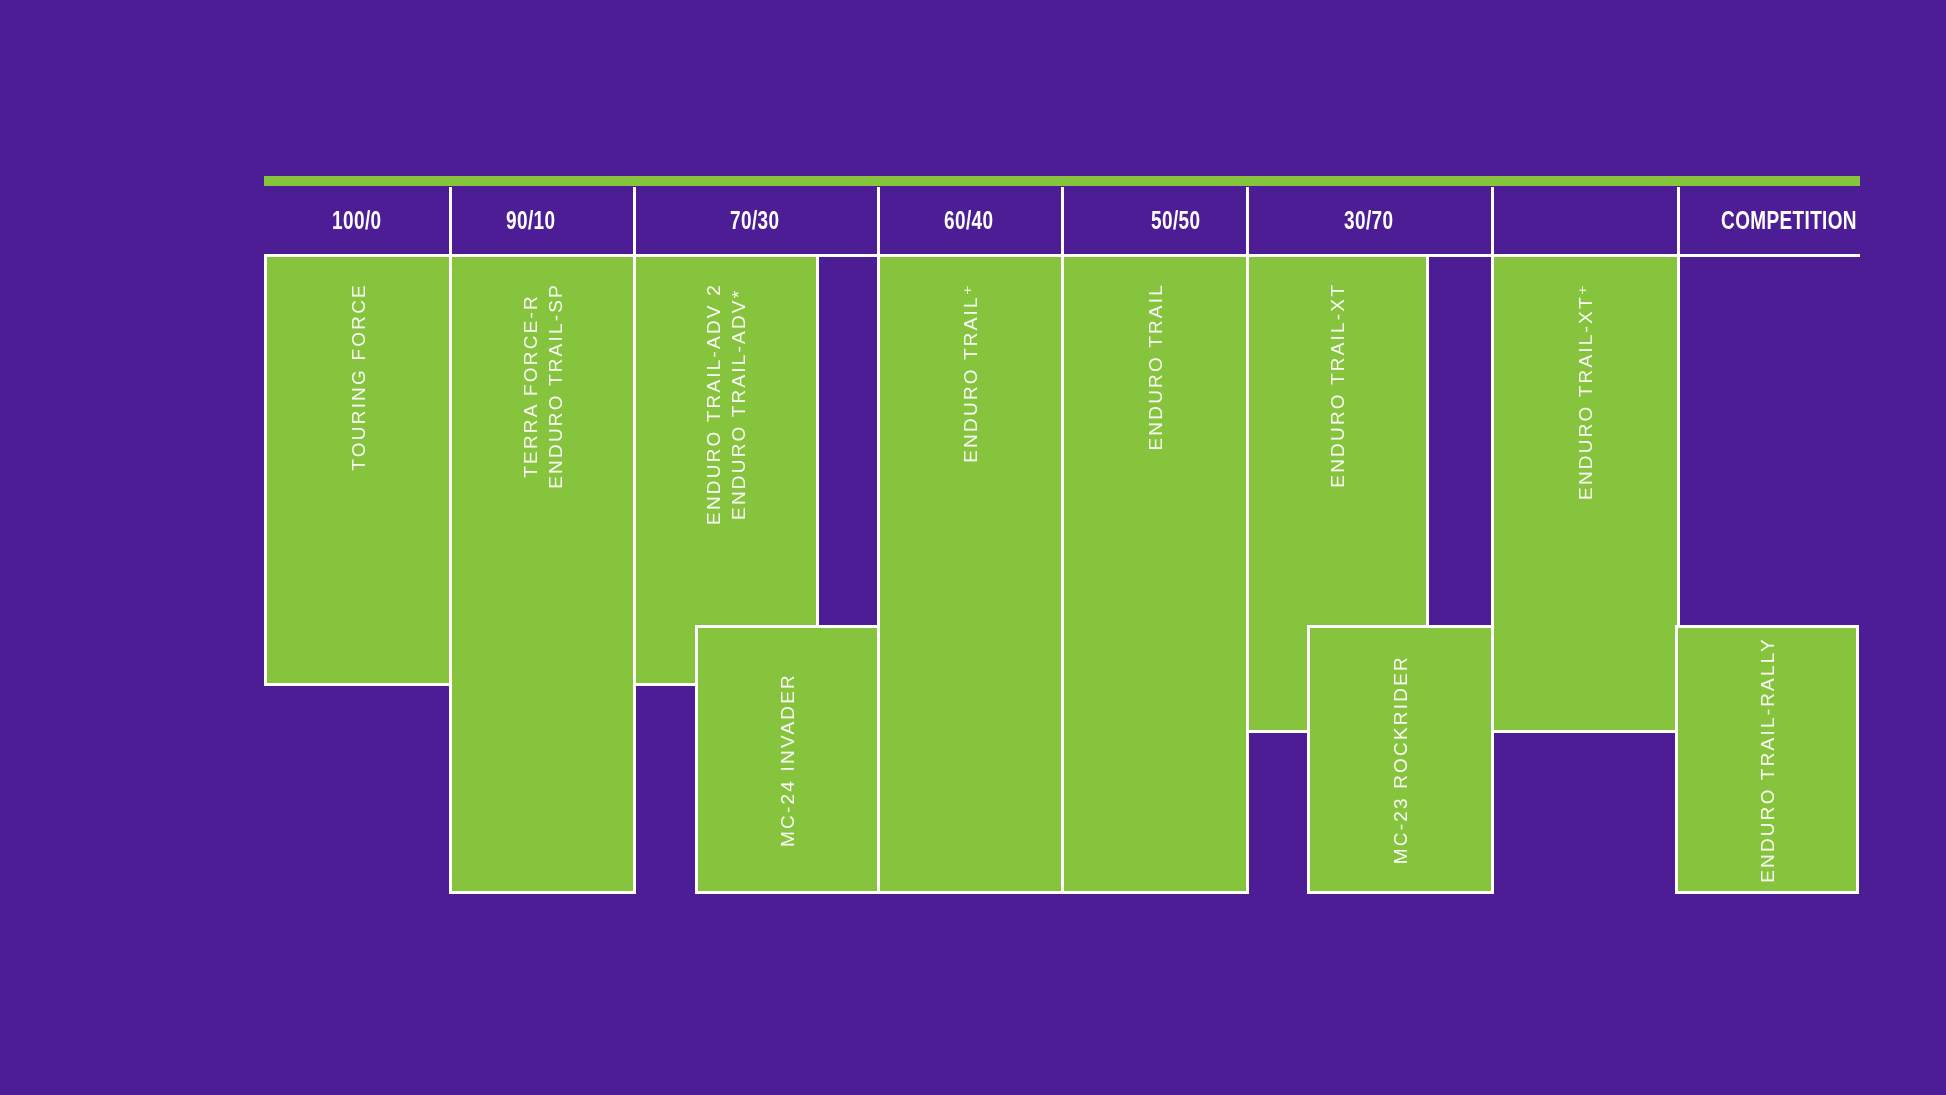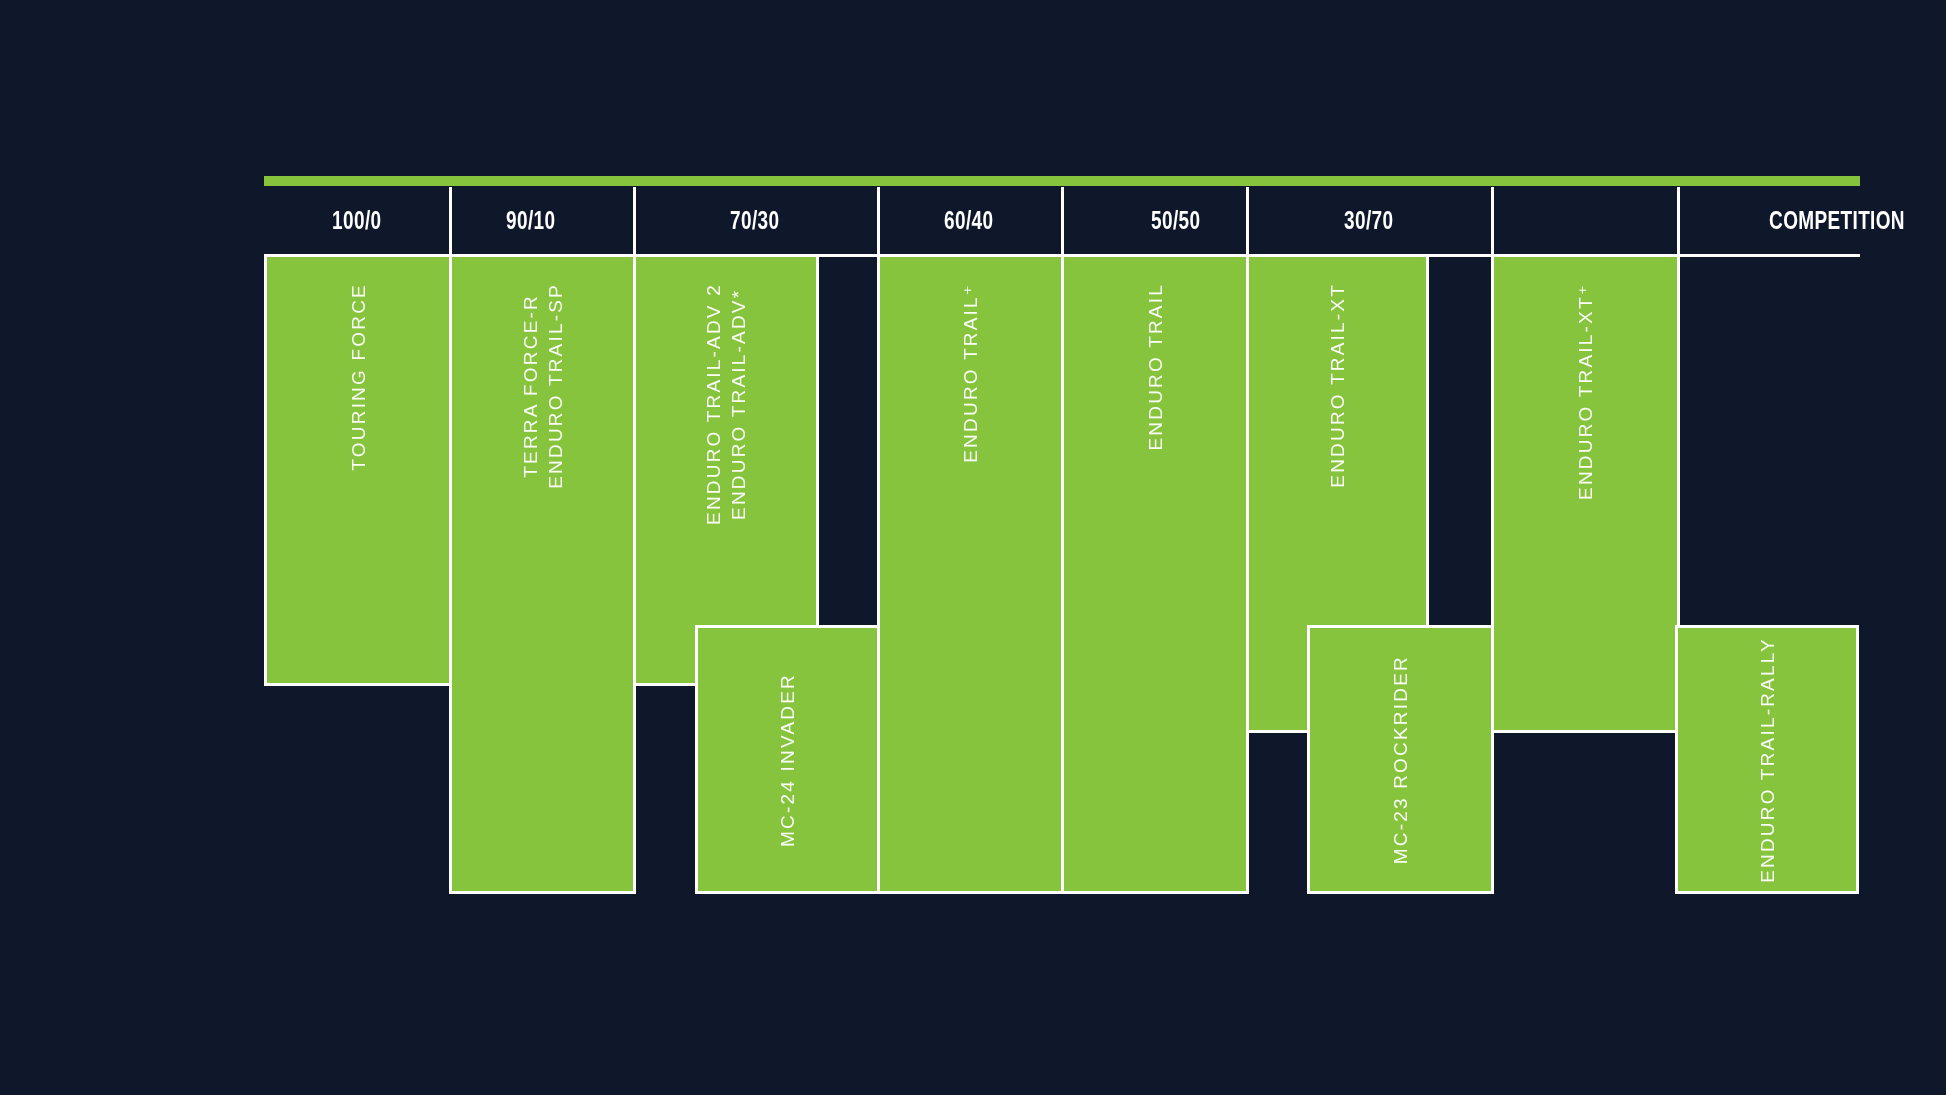--- a/index.html
+++ b/index.html
@@ -1,20 +1,20 @@
 <!DOCTYPE html>
 <html><head>
 <meta charset="utf-8">
 <style>
   html, body { margin: 0; padding: 0; background: #000; }
   .stage {
     position: relative;
     width: 1946px;
     height: 1095px;
-    background: #0f172a;
+    background: #4c1d95;
     overflow: hidden;
     font-family: "Liberation Sans", "DejaVu Sans", sans-serif;
   }
   
   .topbar {
     position: absolute;
     left: 264px; top: 176px;
     width: 1596px; height: 10px;
     background: #87c43e;
   }
@@ -44,21 +44,21 @@
     background: #fff;
   }
   
   .c0 { left: 264px;  width: 185px; }
   .c1 { left: 449px;  width: 164px; }
   .c2 { left: 633px;  width: 244px; }
   .c3 { left: 877px;  width: 184px; }
   .c4 { left: 1083px; width: 185px; }
   .c5 { left: 1246px; width: 245px; align-items: center; }
   .c6 { left: 1491px; width: 186px; }
-  .c7 { left: 1746px; width: 183px; }
+  .c7 { left: 1698px; width: 183px; }
   
   .block {
     position: absolute;
     box-sizing: border-box;
     background: #87c43e;
     border: 3px solid #fff;
     display: flex;
     flex-direction: row;
     justify-content: center;
     z-index: 1;

